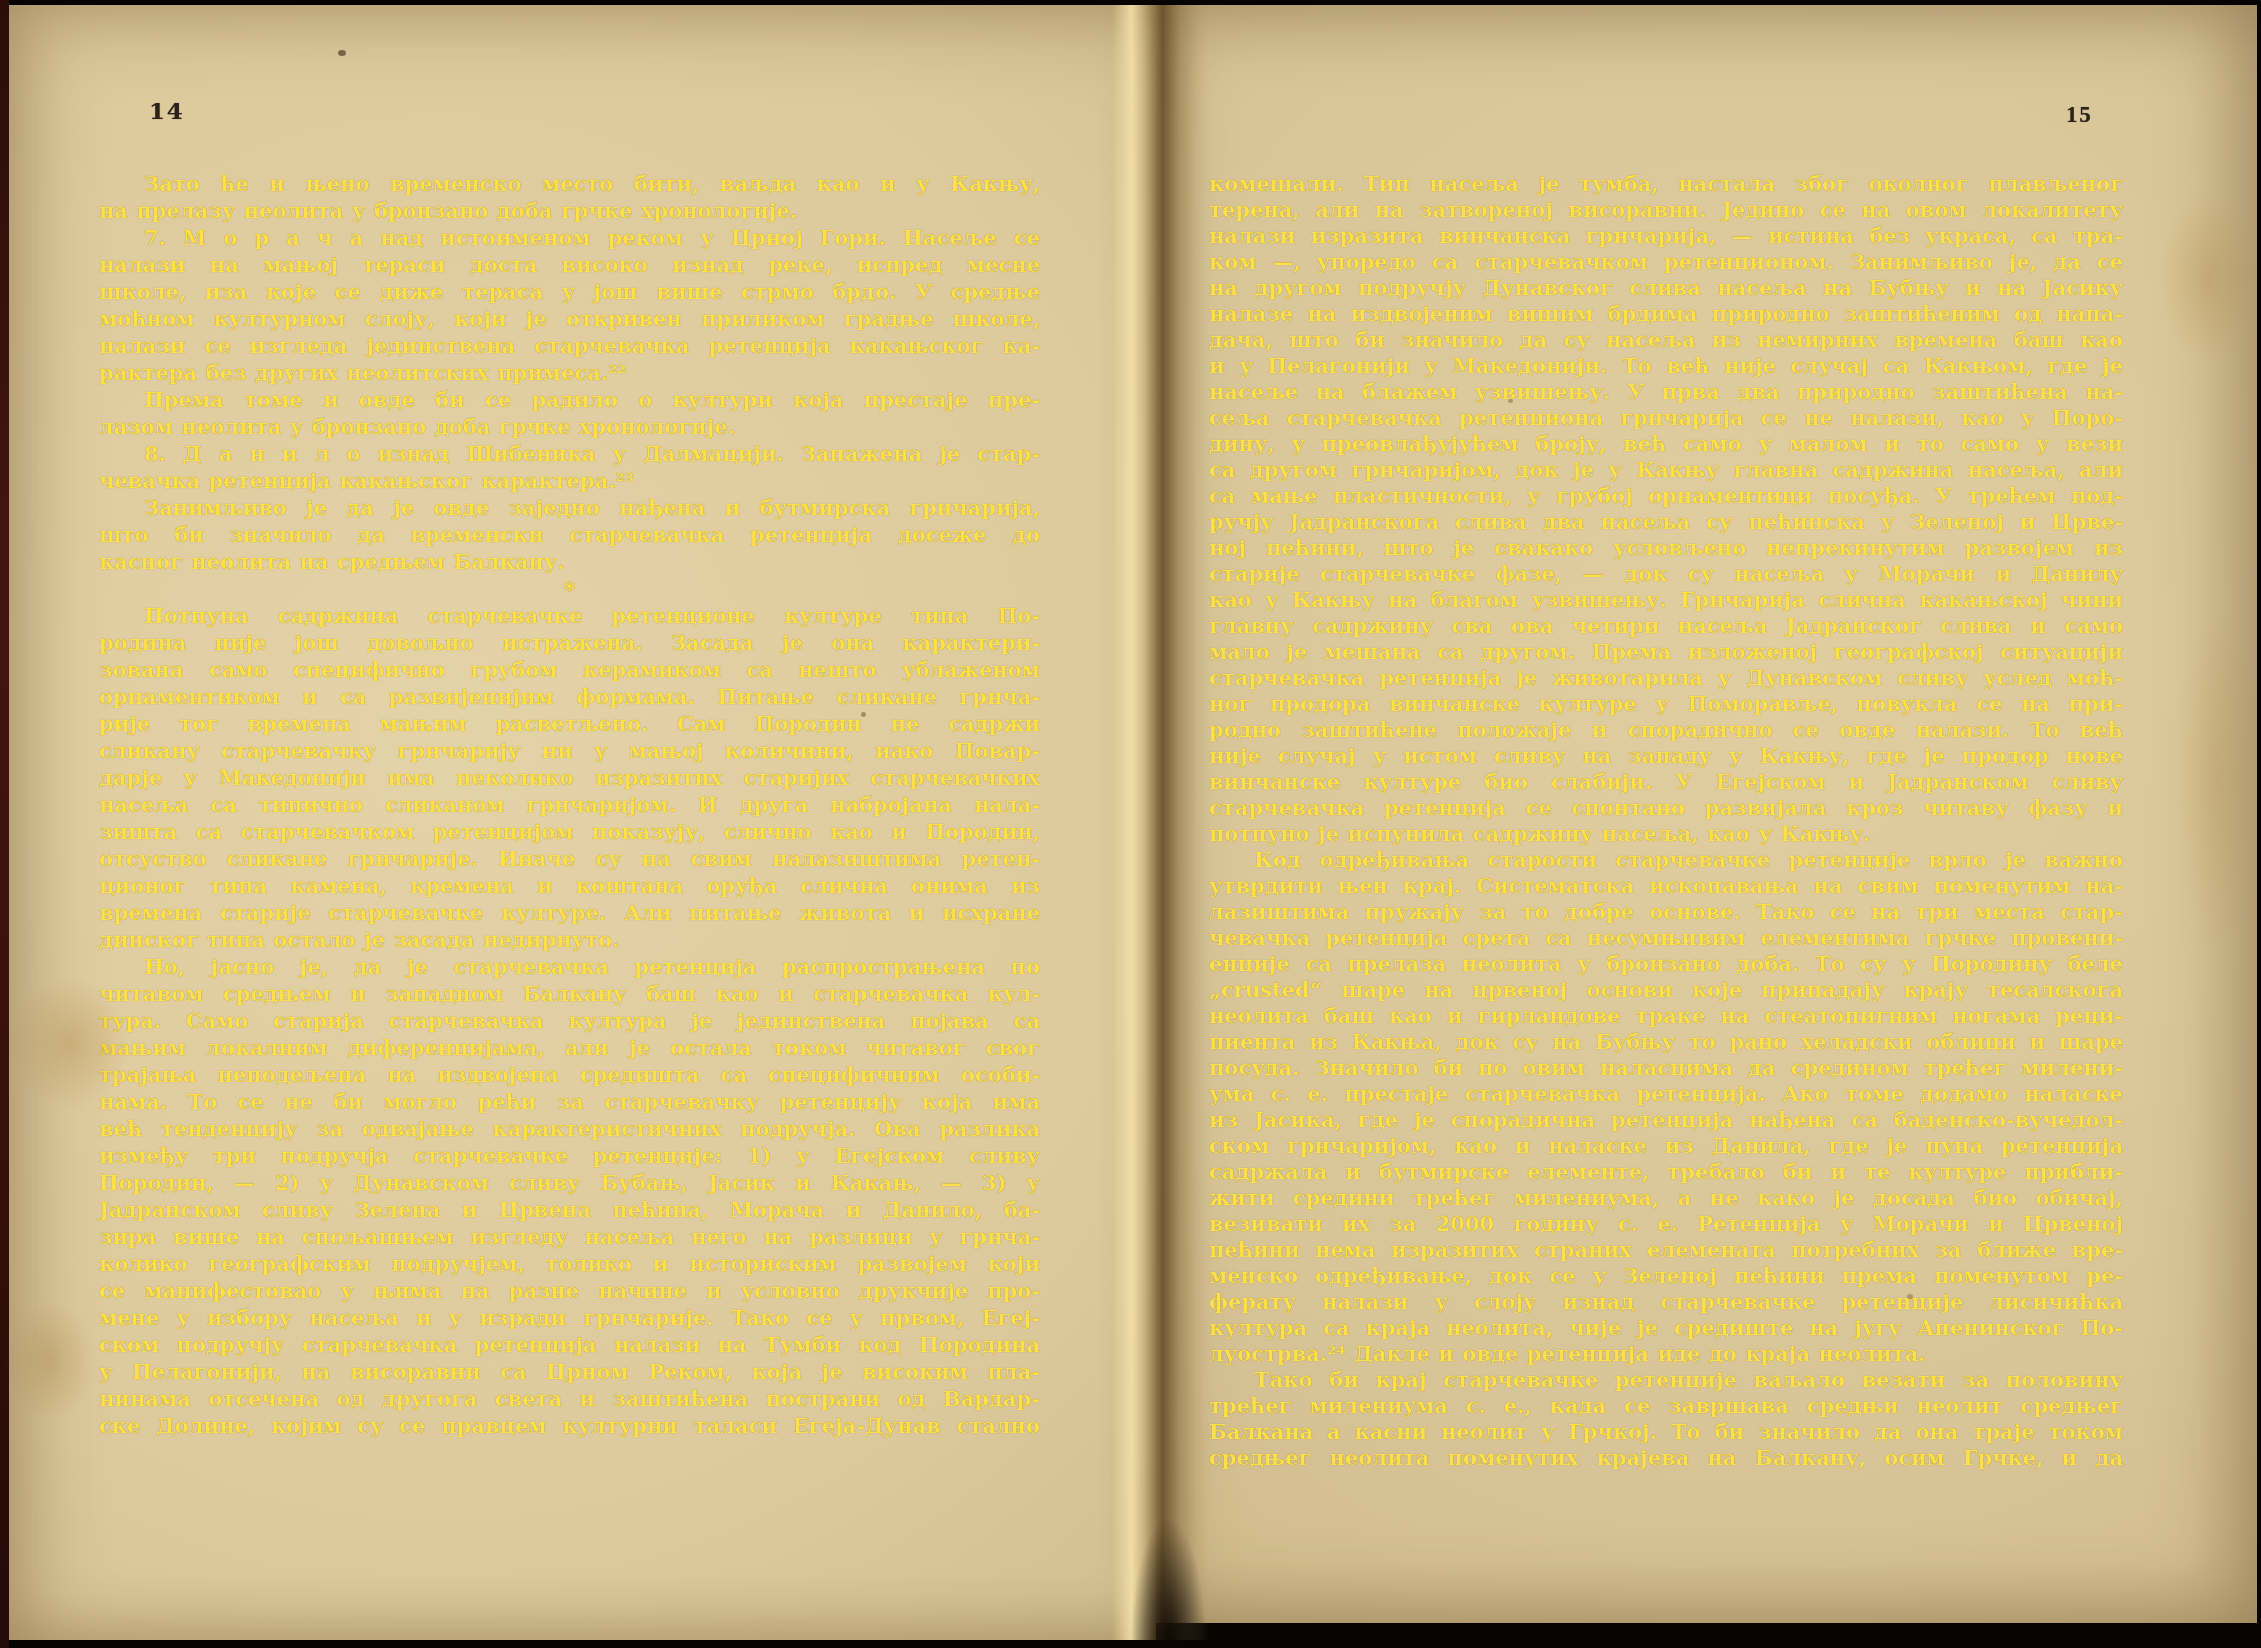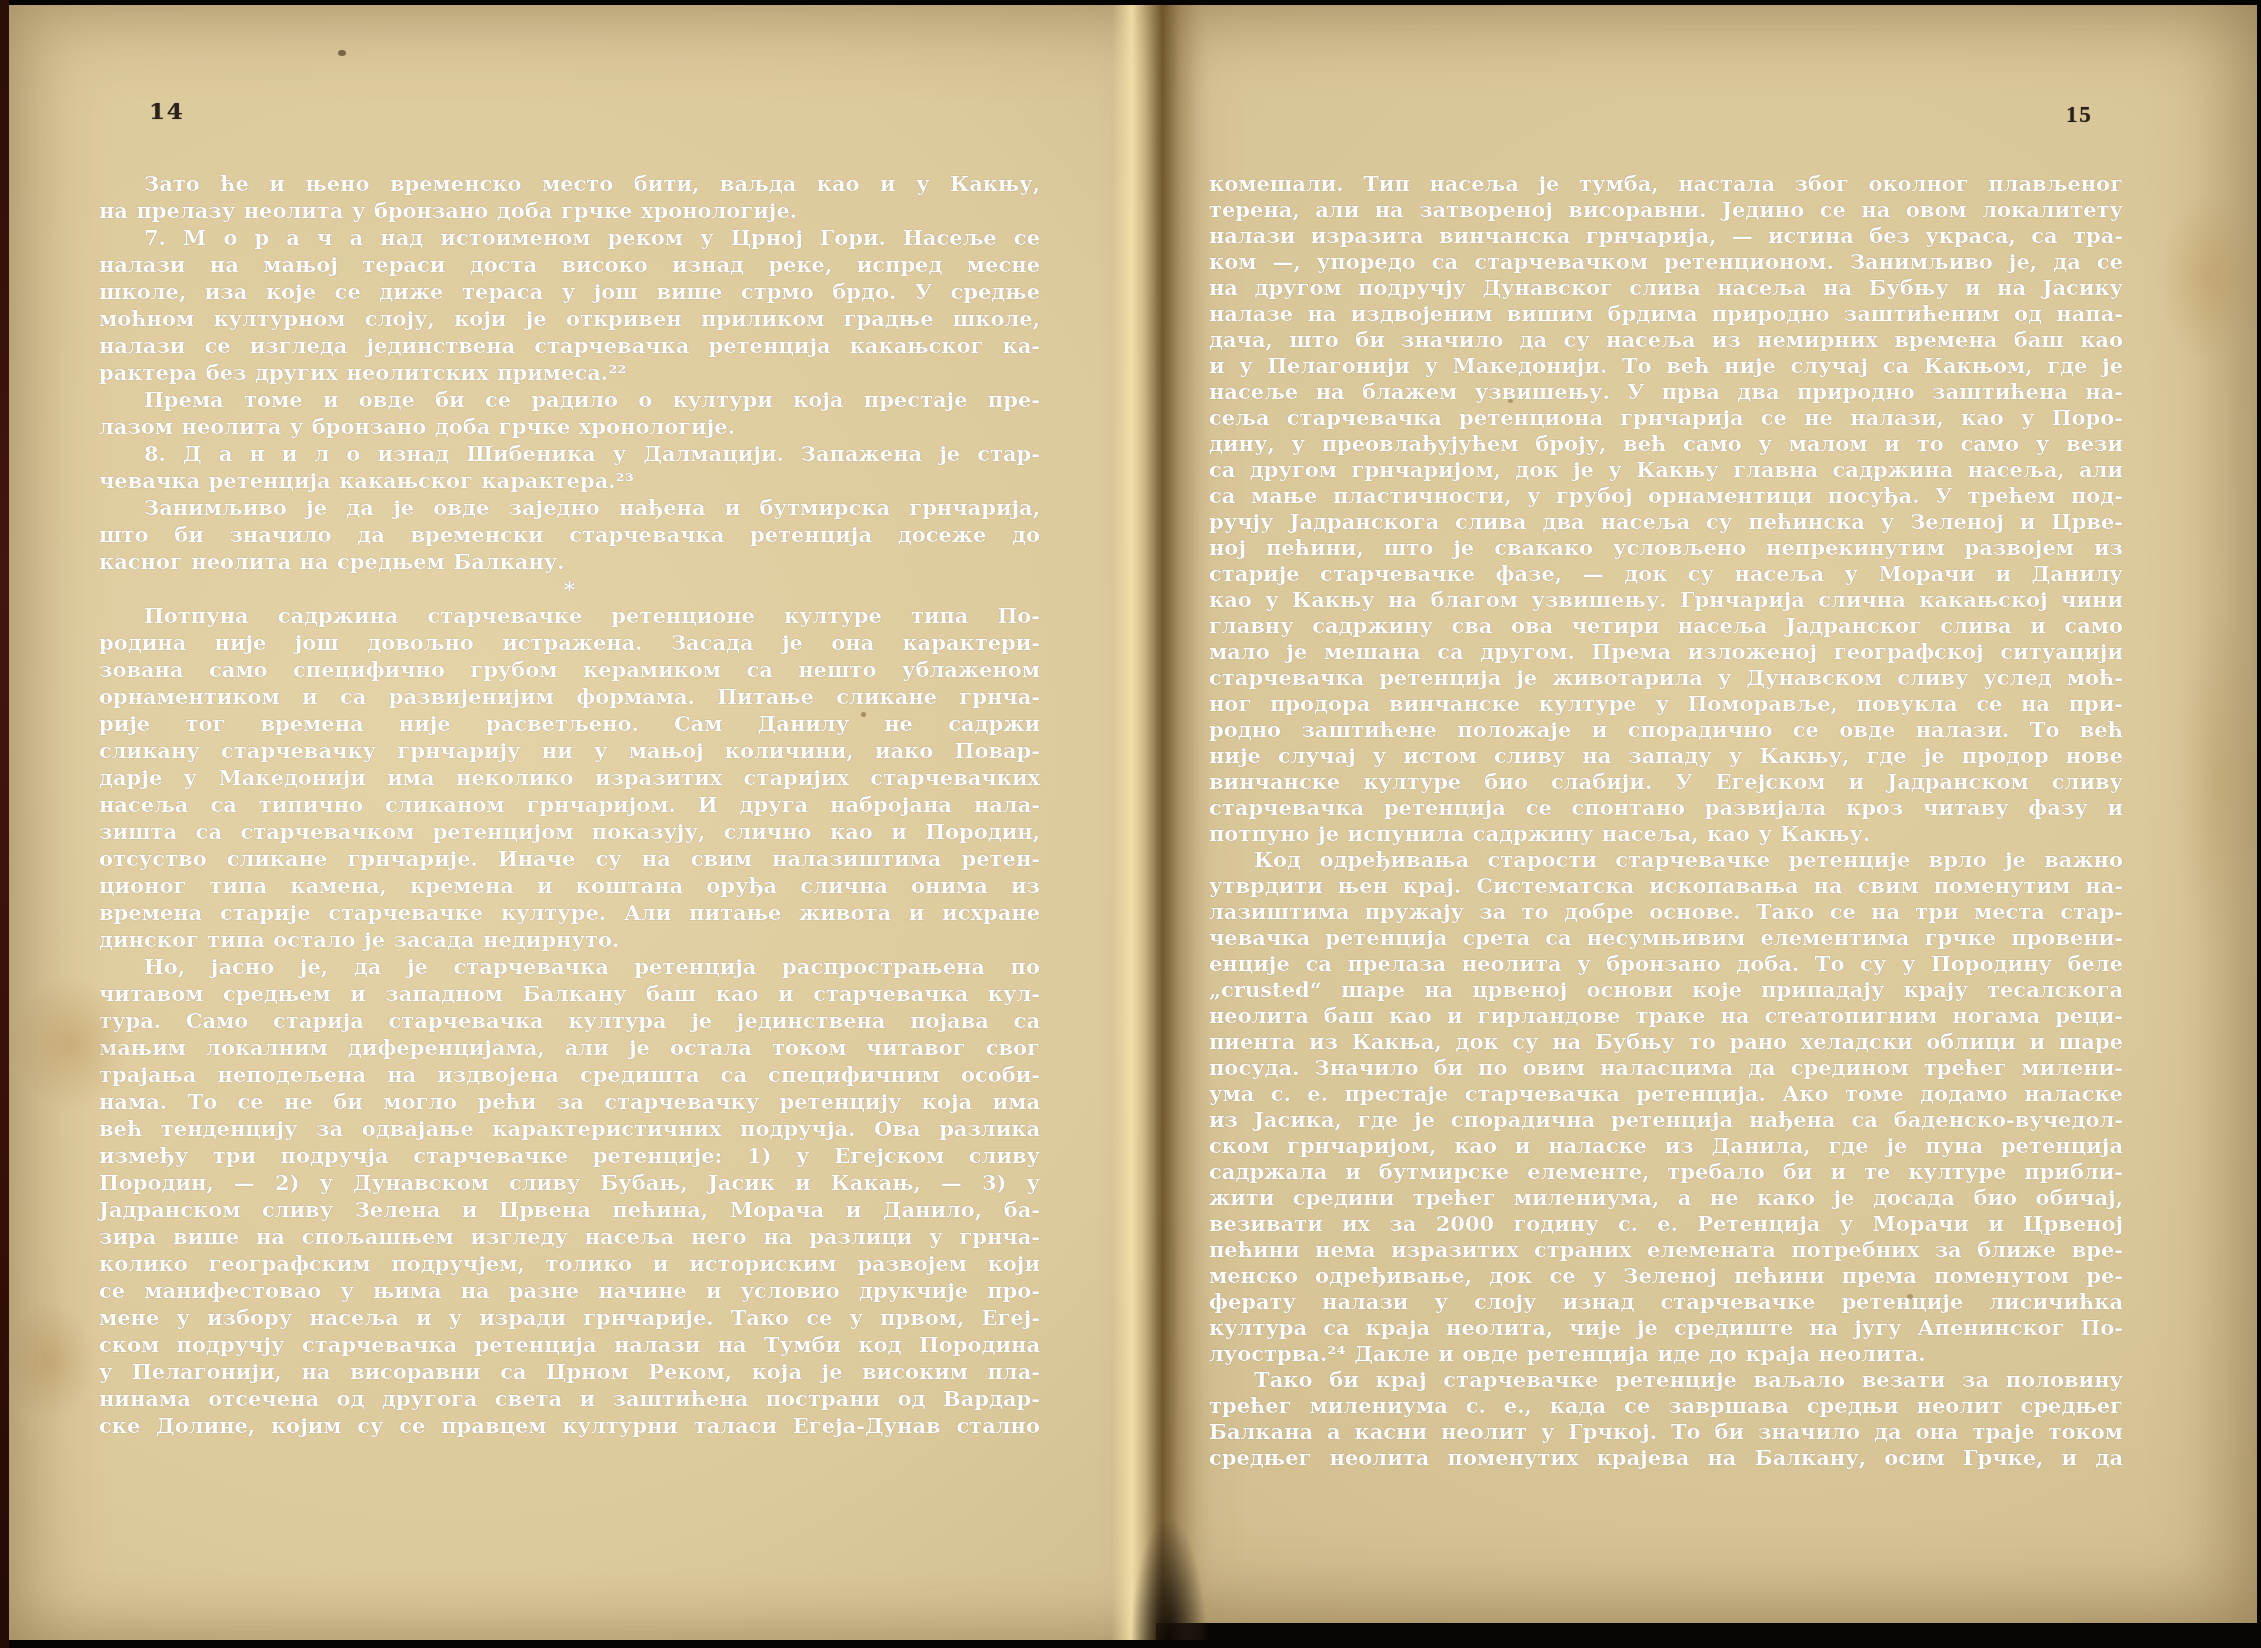--- a/index.html
+++ b/index.html
@@ -19,21 +19,21 @@
   .gutter{position:absolute;left:1112px;top:4.6px;width:97px;height:1635px;
     background:linear-gradient(90deg, rgba(130,100,50,0) 0%, rgba(246,228,170,0.85) 20%,
       rgba(200,170,110,0.25) 34%, rgba(94,68,30,0.80) 52%, rgba(130,100,55,0.42) 70%,
       rgba(160,130,80,0.14) 88%, rgba(160,130,80,0) 100%);}
   .gutter-dark-bottom{position:absolute;left:1131px;top:1520px;width:75px;height:128px;
     background:radial-gradient(ellipse at 50% 100%, rgba(8,5,2,0.95) 0%, rgba(8,5,2,0) 72%);}
   .page-number{position:absolute;font-size:23px;font-weight:bold;color:#2a211a;letter-spacing:1.7px;
     text-shadow:0 0 0.9px rgba(40,28,18,0.6);}
   .pn-left{left:149px;top:97px;}
   .pn-right{left:2066px;top:102px;font-family:Liberation Serif, serif;}
-  .text-col{position:absolute;color:#ffffff;font-size:21px;font-weight:700;
+  .text-col{position:absolute;color:#fde047;font-size:21px;font-weight:700;
     text-shadow:0 0 0.8px rgba(44,32,20,0.55);word-spacing:1.2px;}
   .col-left{left:99px;top:170px;width:941px;line-height:27px;}
   .col-right{left:1209px;top:171px;width:914px;line-height:26px;}
   .line{text-align:justify;text-align-last:justify;-moz-text-align-last:justify;}
   .line.plast{text-align-last:left;-moz-text-align-last:left;}
   .line.indent{text-indent:45px;}
   .line.star{text-align:center;text-align-last:center;-moz-text-align-last:center;font-size:23px;}
   .stain{position:absolute;border-radius:50%;pointer-events:none;}
   .stain-a{left:10.4px;top:975px;width:121px;height:136px;
     background:radial-gradient(ellipse, rgba(166,116,48,0.30), rgba(166,116,48,0) 70%);}
@@ -79,21 +79,21 @@
       <div class="line indent">8. Д а н и л о изнад Шибеника у Далмацији. Запажена је стар-</div>
       <div class="line plast">чевачка ретенција какањског карактера.²³</div>
       <div class="line indent">Занимљиво је да је овде заједно нађена и бутмирска грнчарија,</div>
       <div class="line">што би значило да временски старчевачка ретенција досеже до</div>
       <div class="line plast">касног неолита на средњем Балкану.</div>
       <div class="line star">*</div>
       <div class="line indent">Потпуна садржина старчевачке ретенционе културе типа По-</div>
       <div class="line">родина није још довољно истражена. Засада је она карактери-</div>
       <div class="line">зована само специфично грубом керамиком са нешто ублаженом</div>
       <div class="line">орнаментиком и са развијенијим формама. Питање сликане грнча-</div>
-      <div class="line">рије тог времена није расветљено. Сам Данилу не садржи</div>
+      <div class="line">рије тог времена мањим расветљено. Сам Породин не садржи</div>
       <div class="line">сликану старчевачку грнчарију ни у мањој количини, иако Повар-</div>
       <div class="line">дарје у Македонији има неколико изразитих старијих старчевачких</div>
       <div class="line">насеља са типично сликаном грнчаријом. И друга набројана нала-</div>
       <div class="line">зишта са старчевачком ретенцијом показују, слично као и Породин,</div>
       <div class="line">отсуство сликане грнчарије. Иначе су на свим налазиштима ретен-</div>
       <div class="line">ционог типа камена, кремена и коштана оруђа слична онима из</div>
       <div class="line">времена старије старчевачке културе. Али питање живота и исхране</div>
       <div class="line plast">динског типа остало је засада недирнуто.</div>
       <div class="line indent">Но, јасно је, да је старчевачка ретенција распрострањена по</div>
       <div class="line">читавом средњем и западном Балкану баш као и старчевачка кул-</div>

